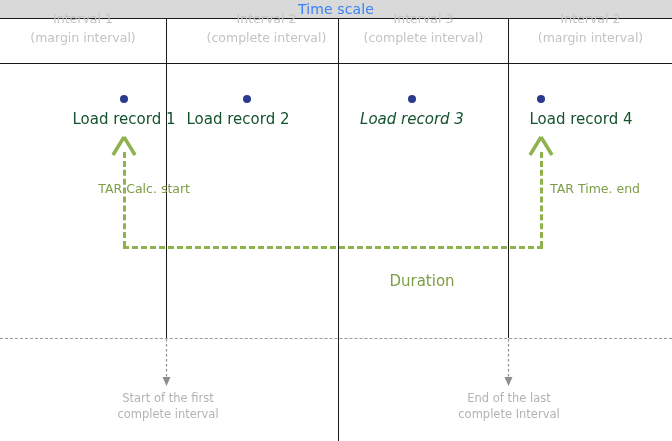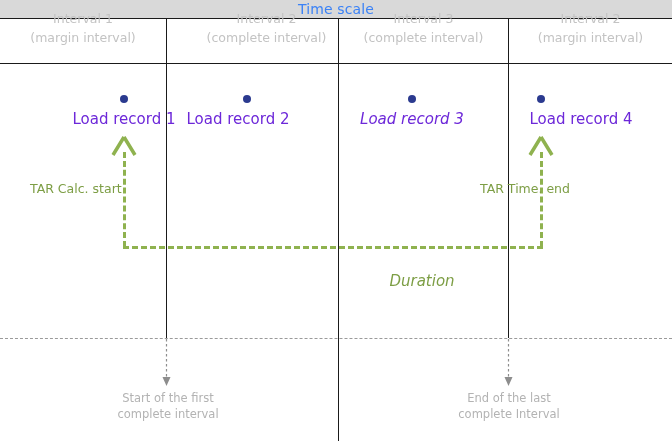--- a/index.html
+++ b/index.html
@@ -77,41 +77,41 @@
     position: absolute;
     width: 8px;
     height: 8px;
     border-radius: 50%;
     background: #2b3a8f;
   }
   .record-label {
     position: absolute;
     top: 110px;
     text-align: center;
-    color: #6d28d9;
+    color: #14532d;
     font-size: 15px;
     white-space: nowrap;
   }
 
   
   .g-vert {
     position: absolute;
     width: 0;
     border-left: 3px dashed #8fb24f;
   }
   .g-horz {
     position: absolute;
     height: 0;
     border-top: 3px dashed #8fb24f;
   }
   .tar-label {
     position: absolute;
     color: #7d9e45;
     font-size: 12.5px;
-    text-align: left;
+    text-align: right;
     white-space: nowrap;
   }
   .duration-label {
     position: absolute;
     color: #7d9e45;
     font-size: 15px;
     text-align: center;
     white-space: nowrap;
   }
 
@@ -194,21 +194,21 @@
 
     <line x1="166.5" y1="339" x2="166.5" y2="381" stroke="#8d8d8d" stroke-width="1.2" stroke-dasharray="2.5,2.5"></line>
     <path d="M 166.5 386 L 162.5 377 L 170.5 377 Z" fill="#8d8d8d"></path>
 
     <line x1="508.5" y1="339" x2="508.5" y2="381" stroke="#8d8d8d" stroke-width="1.2" stroke-dasharray="2.5,2.5"></line>
     <path d="M 508.5 386 L 504.5 377 L 512.5 377 Z" fill="#8d8d8d"></path>
   </svg>
 
   <div class="tar-label" style="left:30px; width:160px; top:181px;">TAR Calc. start</div>
   <div class="tar-label" style="left:480px; width:160px; top:181px;">TAR Time. end</div>
-  <div class="duration-label" style="left:322px; width:200px; top:272px;font-style:italic;">Duration</div>
+  <div class="duration-label" style="left:322px; width:200px; top:272px;">Duration</div>
 
   <div class="dotted-horz" style="left:0px; top:338px; width:672px;"></div>
 
   <div class="bottom-label" style="left:68px; width:200px; top:390px;">
     <span class="ln">Start of the first</span>
     <span class="ln">complete interval</span>
   </div>
   <div class="bottom-label" style="left:409px; width:200px; top:390px;">
     <span class="ln">End of the last</span>
     <span class="ln">complete Interval</span>

